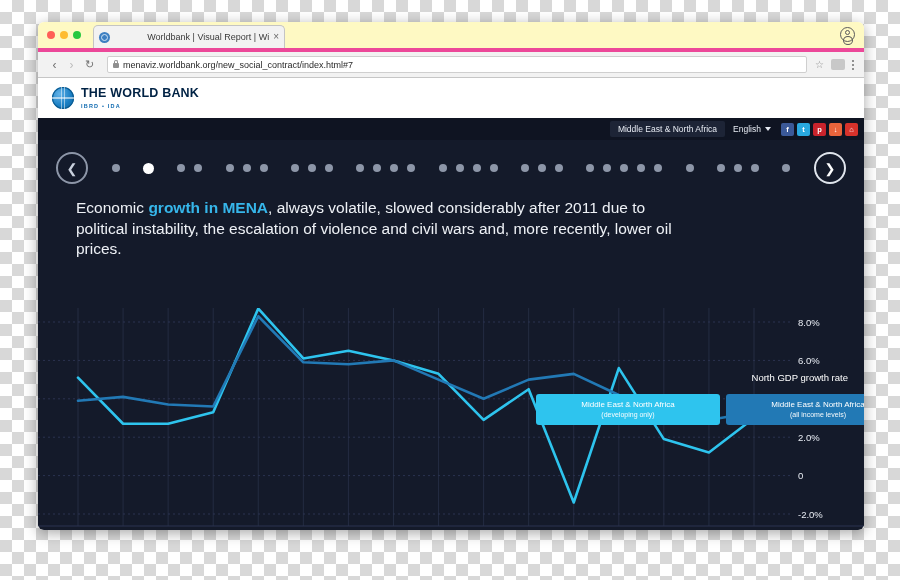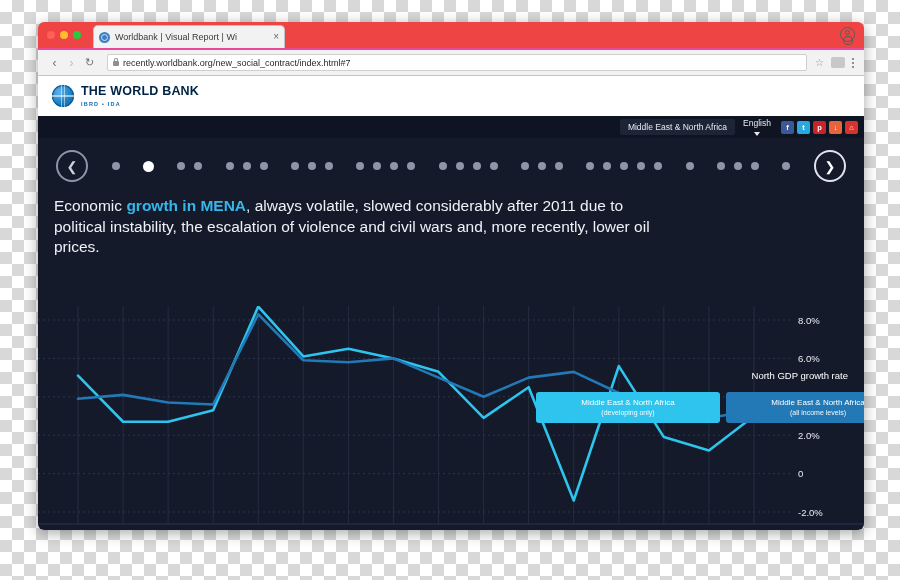--- a/index.html
+++ b/index.html
@@ -21,22 +21,23 @@
   }
   #window{
     position:absolute;left:38px;top:22px;width:826px;height:508px;
     background:#ffffff;
     border-radius:6px;
     box-shadow:0 3px 14px rgba(0,0,0,.35);
     overflow:hidden;
   }
   
   .tabbar{
-    height:26px;background:#ef4444;position:relative;
-    border-bottom:2px solid #ec4899;
+    height:26px;background:#fef9c3;position:relative;
+    border-bottom:4px solid #ec4899;
+    text-align:right;
   }
   .lights{position:absolute;left:9px;top:9px;display:flex;gap:5px;}
   .light{width:8px;height:8px;border-radius:50%;}
   .l-red{background:#ff5f57;}
   .l-yellow{background:#febc2e;}
   .l-green{background:#28c840;}
   .tab{
     position:absolute;left:55px;top:3px;width:192px;height:23px;
     background:#f2f2f2;border-top-left-radius:5px;border-top-right-radius:5px;
     border:1px solid #c4c4c4;border-bottom:none;
@@ -133,21 +134,21 @@
   }
   .topbar{
     height:22px;display:flex;justify-content:flex-end;align-items:center;
     padding-right:6px;box-sizing:border-box;background:#0f1422;
   }
   .region-pill{
     font-size:8.5px;color:#e6eaf2;background:#1d2436;padding:3px 8px;
     border-radius:2px;margin-right:2px;
   }
   .lang{
-    font-size:8.5px;color:#e6eaf2;padding:3px 6px;display:flex;align-items:center;gap:4px;flex-direction:column;
+    font-size:8.5px;color:#e6eaf2;padding:3px 6px;display:flex;align-items:center;gap:4px;
   }
   .chev{
     width:0;height:0;border-left:3.5px solid transparent;border-right:3.5px solid transparent;
     border-top:4px solid #e6eaf2;display:inline-block;
   }
   .social{display:flex;gap:3px;margin-left:4px;}
   .soc{
     width:13px;height:13px;border-radius:2px;display:flex;align-items:center;
     justify-content:center;font-size:7.5px;color:#ffffff;font-weight:bold;
   }
@@ -168,21 +169,21 @@
   .arrow.right{border-color:#dfe4ec;color:#ffffff;}
   .dotgroups{
     flex:1 1 auto;display:flex;align-items:center;justify-content:space-around;
     padding:0 12px;
   }
   .dotgroup{display:flex;gap:9px;}
   .dot{width:8px;height:8px;border-radius:50%;background:#8d96a8;}
   .dot.active{width:11px;height:11px;background:#ffffff;}
   
   .headline{
-    padding:2px 24px 0 16px;color:#eef1f6;font-size:15.5px;line-height:1.33;
+    padding:2px 24px 0 38px;color:#eef1f6;font-size:15.5px;line-height:1.33;
     max-width:600px;
   }
   .headline .hl{color:#36b6ea;font-weight:bold;}
   
   .chartwrap{position:absolute;left:0;right:0;top:190px;bottom:0;}
   .chart-svg{display:block;}
   .legend{
     position:absolute;left:498px;top:276px;display:flex;gap:6px;
   }
   .legend-item{
@@ -216,21 +217,21 @@
     </div>
     <div class="profile-icon"></div>
   </div>
 
   <div class="navbar">
     <span class="navbtn">‹</span>
     <span class="navbtn disabled">›</span>
     <span class="navbtn reload">↻</span>
     <div class="omnibox">
       <span class="lock-icon"></span>
-      <span class="url">recently.worldbank.org</span>
+      <span class="url">menaviz.worldbank.org</span>
         <span class="url dim">/new_social_contract/index.html#7</span>
     </div>
     <span class="star">☆</span>
     <span class="ext"></span>
     <span class="kebab">
         <i></i>
         <i></i>
         <i></i>
       </span>
   </div>

